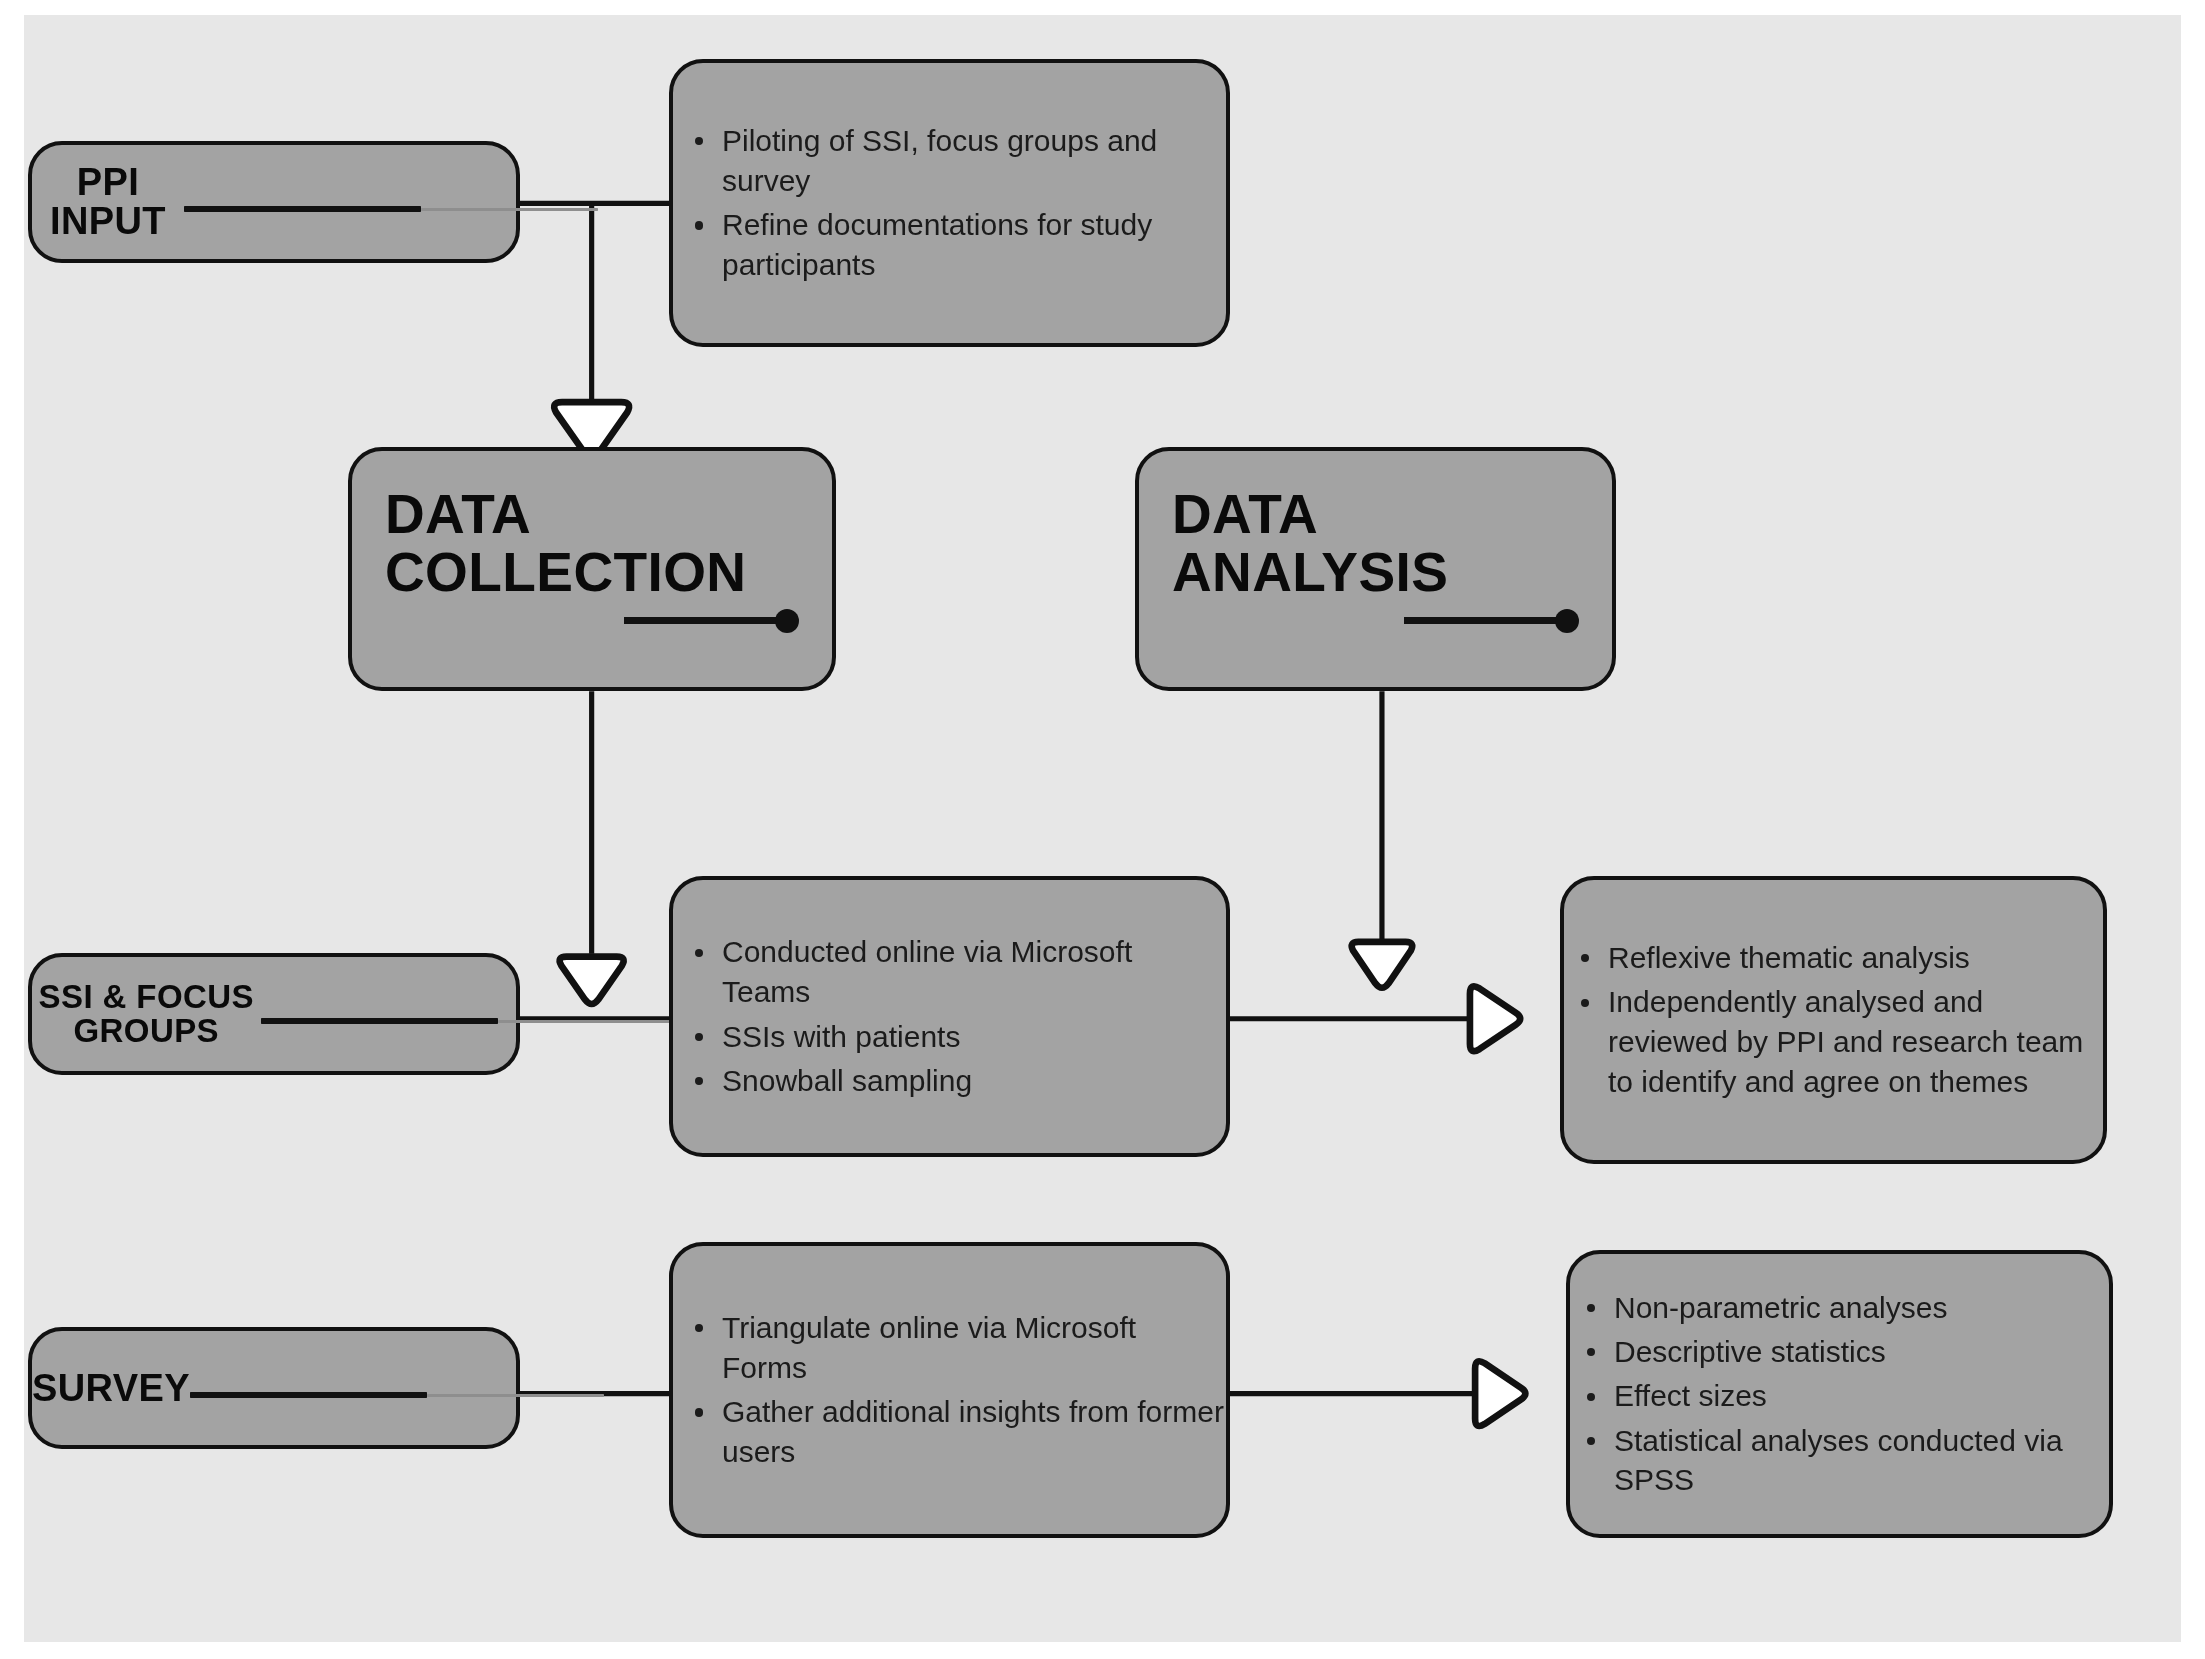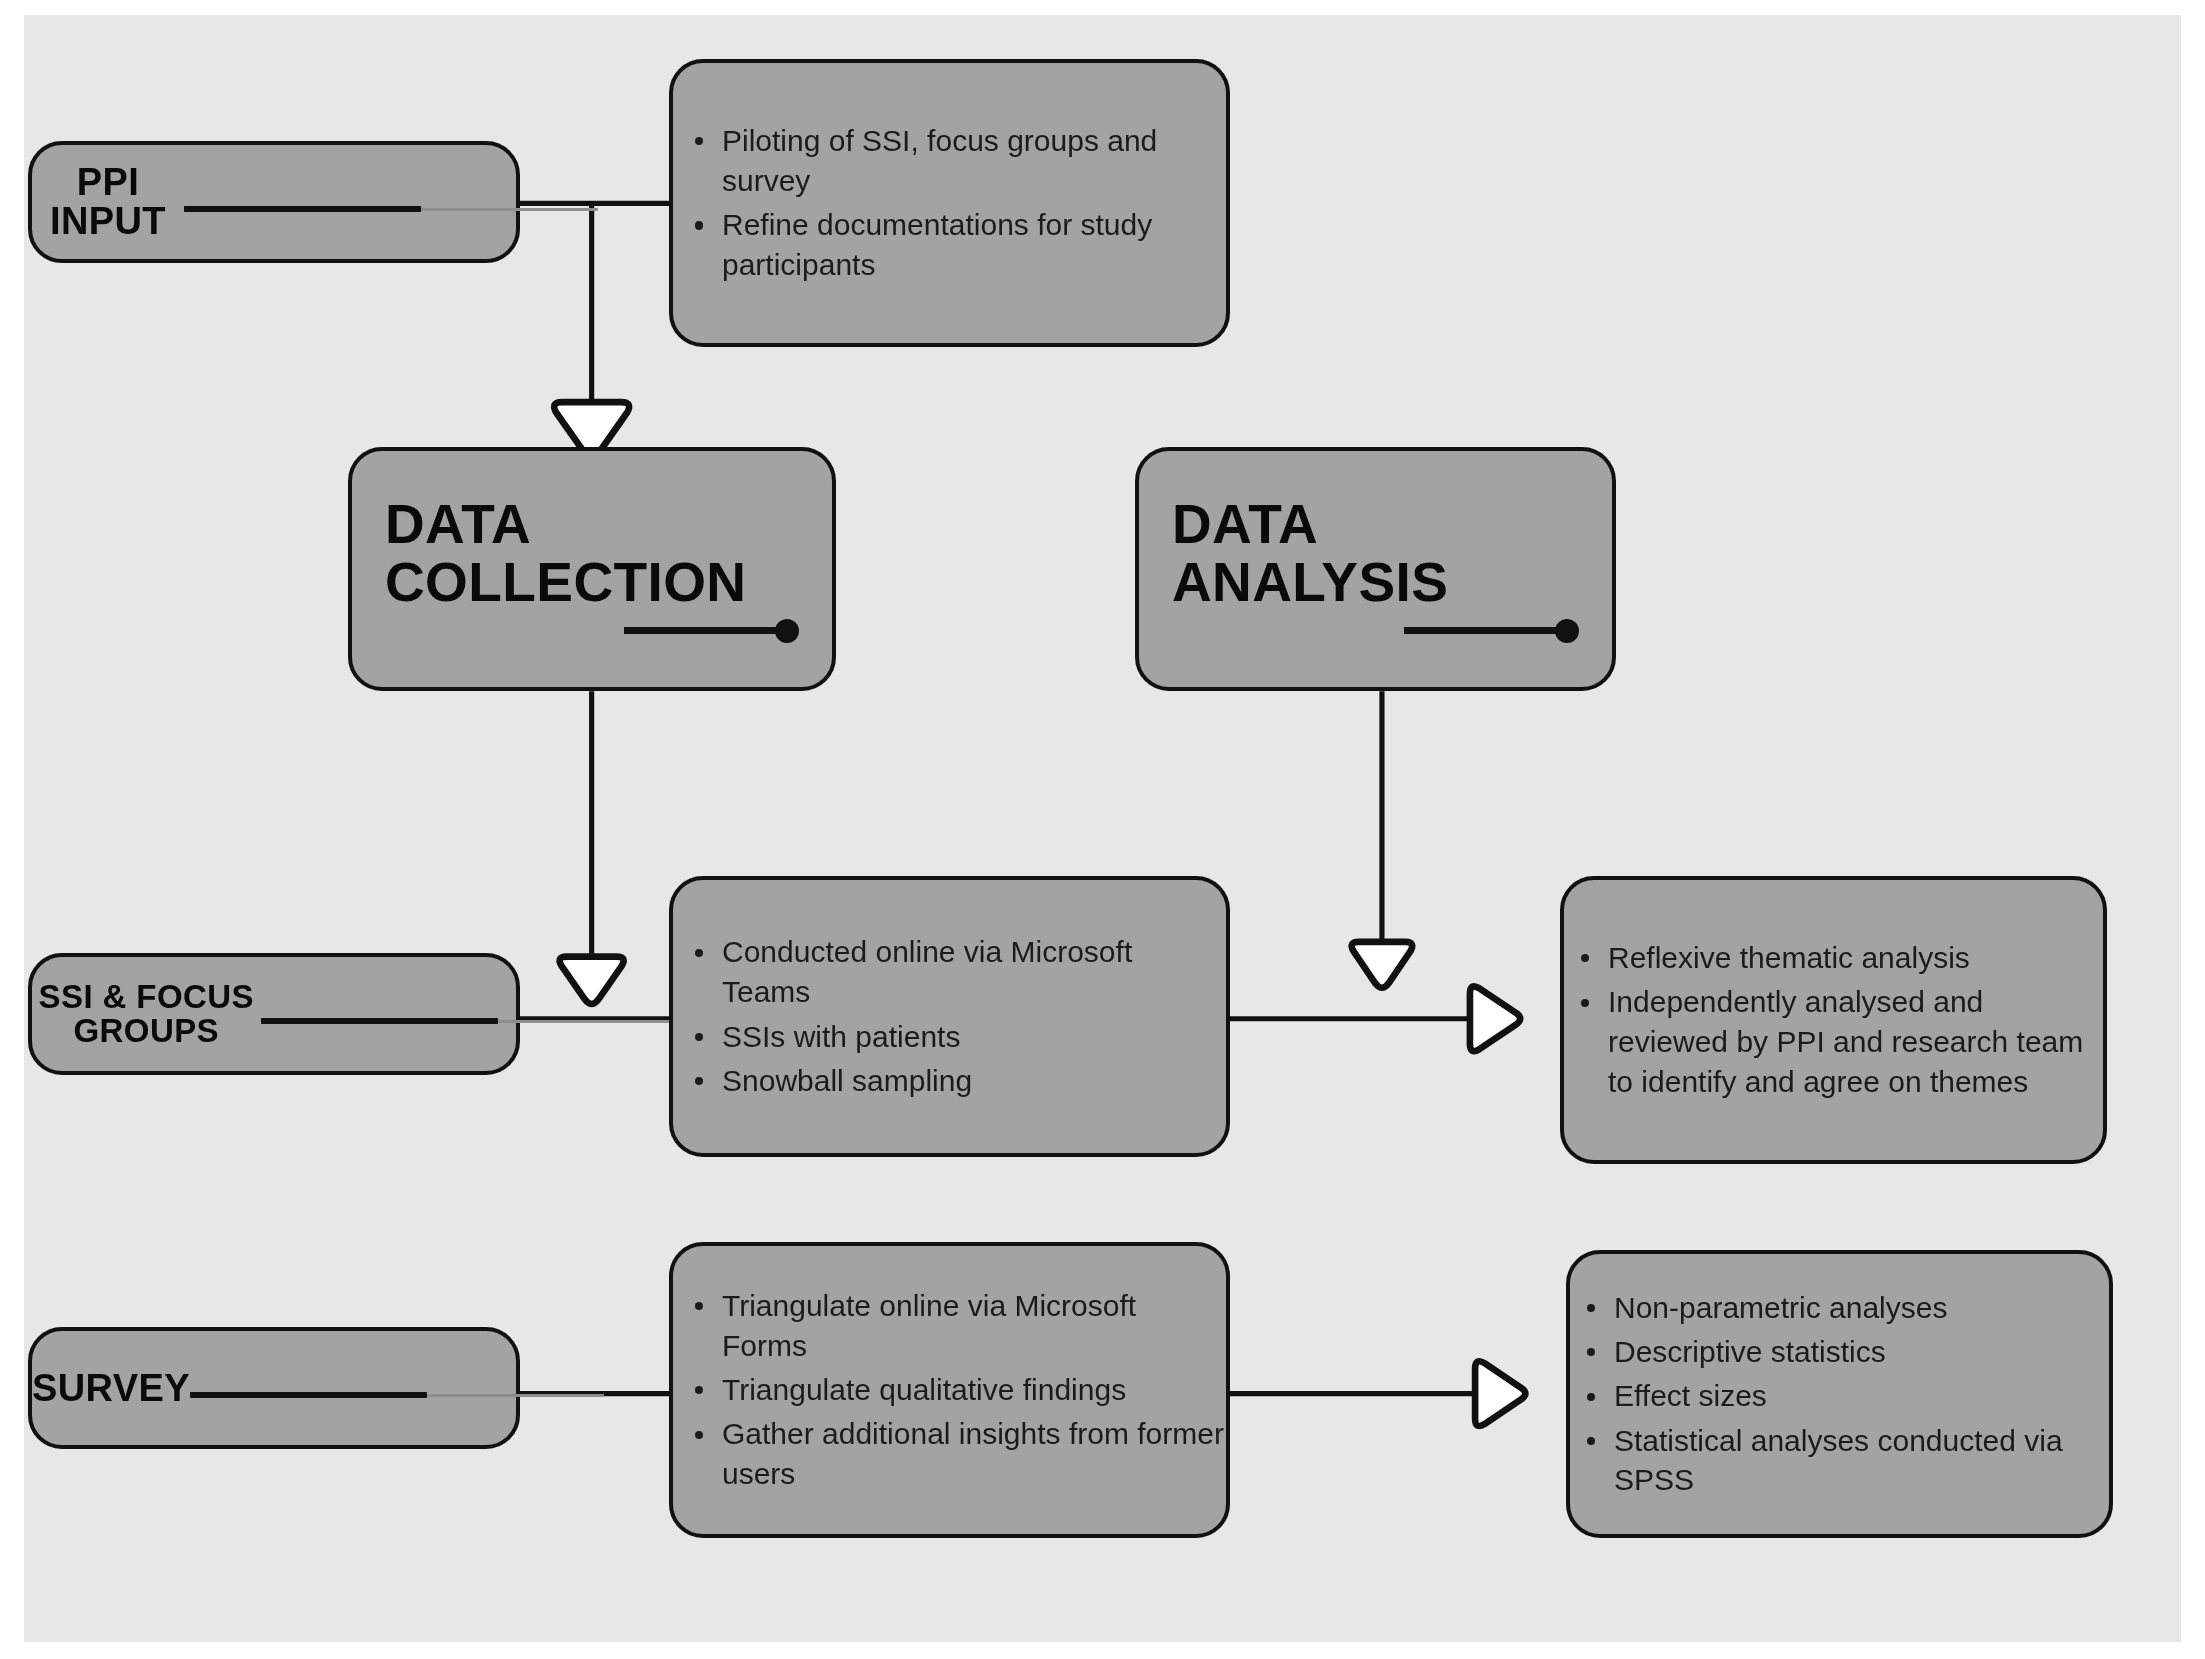--- a/index.html
+++ b/index.html
@@ -72,21 +72,21 @@
     position: absolute;
     top: 2.2px;
     height: 3px;
     background: #8e8e8e;
     border-radius: 0.7px;
   }
   
   .headline-box {
     display: flex;
     flex-direction: column;
-    justify-content: center;
+    justify-content: flex-start;
     padding: 34px 29px 31px 33px;
   }
   .headline-text {
     font-weight: bold;
     font-size: 55px;
     line-height: 1.06;
     color: #0a0a0a;
     letter-spacing: 0.4px;
     white-space: pre-line;
   }
@@ -235,21 +235,20 @@
     <div class="label-text" style="font-size:38px;">SURVEY</div>
     <div class="rule" style="width:414px;">
       <div class="seg-dark" style="width:237px;"></div>
       <div class="seg-light" style="left:237px; width:177px;"></div>
     </div>
   </div>
 
   <div class="node bullet-box" style="left:669px; top:1242px; width:561px; height:296px;">
     <ul class="bullet-list">
       <li>Triangulate online via Microsoft Forms</li>
-      <li>Triangulate qualitative findings</li>
       <li>Gather additional insights from former users</li>
     </ul>
   </div>
 
   <div class="node bullet-box" style="left:1566px; top:1250px; width:547px; height:288px;">
     <ul class="bullet-list" style="padding-left:44px;">
       <li>Non-parametric analyses</li>
       <li>Descriptive statistics</li>
       <li>Effect sizes</li>
       <li>Statistical analyses conducted via SPSS</li>

